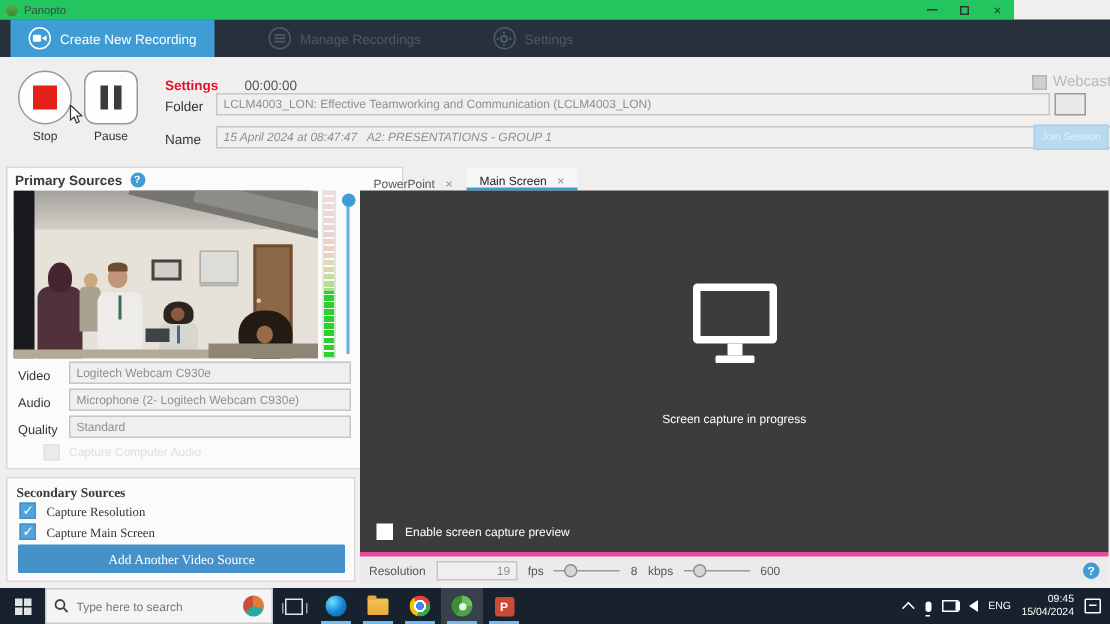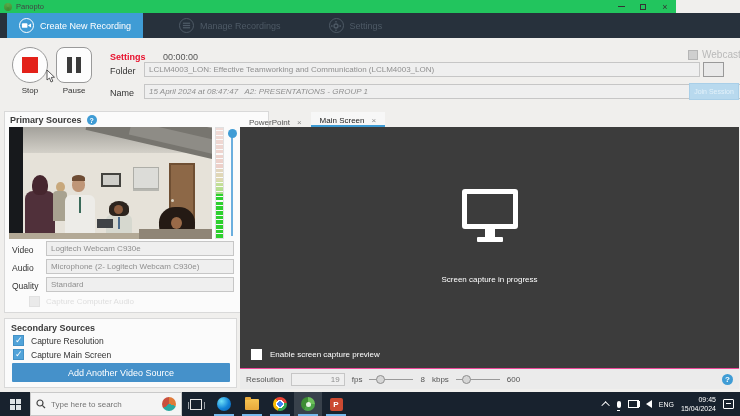--- a/index.html
+++ b/index.html
@@ -43,21 +43,21 @@
   .browse-btn { position:absolute; left:703px; top:62px; width:21px; height:15px; background:#e9e9e9; border:1px solid #999; }
   .join-btn { position:absolute; left:689px; top:83px; width:50px; height:17px; background:#b8d9ee; border:1px solid #a9cfe8; color:#e2f1fa; font-size:7px; display:flex; align-items:center; justify-content:center; }
   .webcast { position:absolute; left:688px; top:49px; display:flex; align-items:center; gap:4px; }
   .webcast .cb { width:10px; height:10px; background:#cfcfcf; border:1px solid #b5b5b5; }
   .webcast span.t { font-size:10px; color:#b9b9b9; }
   .cursor-arrow { position:absolute; left:46px; top:70px; z-index:5; }
 
   
   .panel { position:absolute; background:#fbfbfb; border:1px solid #d9d9d9; }
   .p-primary { left:4px; top:111px; width:265px; height:202px; }
-  .p-secondary { left:4px; top:318px; width:233px; height:70px; }
+  .p-secondary { left:4px; top:318px; width:233px; height:70px;font-family:Liberation Serif, serif; }
   .panel-title { font-size:9px; font-weight:bold; color:#3a3a3a; }
   .help-ico { width:10px; height:10px; border-radius:50%; background:#3f9cd5; color:#fff; font-size:7px; font-weight:bold; display:inline-flex; align-items:center; justify-content:center; vertical-align:middle; }
   .pp-head { position:absolute; left:5px; top:3px; display:flex; gap:5px; align-items:center; }
 
   
   .cam { position:absolute; left:4px; top:15px; width:203px; height:112px; background:#e6e2d9; overflow:hidden; }
   .cam .ceil { position:absolute; left:0; top:0; width:100%; height:26px; background:linear-gradient(#a3a19b,#d3d0c8); }
   .cam .beam { position:absolute; left:78px; top:-10px; width:150px; height:30px; background:#77756f; transform:rotate(13deg); }
   .cam .beam2 { position:absolute; left:120px; top:6px; width:110px; height:14px; background:#8e8c86; transform:rotate(13deg); }
   .cam .tv { position:absolute; left:0; top:0; width:14px; height:112px; background:#17191c; }
@@ -116,21 +116,21 @@
   .tab.active { background:#f7f7f7; border-bottom:2px solid #3f9cd5; color:#222; }
   .darkarea { position:absolute; left:240px; top:127px; width:499px; height:241px; background:#3c3c3c; }
   .mon-wrap { position:absolute; left:0; top:62px; width:100%; display:flex; flex-direction:column; align-items:center; }
   .mon { width:56px; height:40px; border:5px solid #fff; border-radius:3px; }
   .mon-neck { width:10px; height:8px; background:#fff; }
   .mon-base { width:26px; height:5px; background:#fff; border-radius:1px; }
   .cap-status { position:absolute; left:0; top:148px; width:100%; text-align:center; color:#fff; font-size:8px; }
   .preview-row { position:absolute; left:11px; bottom:8px; display:flex; align-items:center; gap:8px; }
   .preview-row .cb { width:11px; height:11px; background:#fff; }
   .preview-row .t { color:#fff; font-size:8px; }
-  .bottombar { position:absolute; left:240px; top:368px; width:499px; height:21px; background:#ebebeb; border-top:1px solid #ec4899; display:flex; align-items:center; gap:7px; padding:0 6px; font-size:8px; color:#555; }
+  .bottombar { position:absolute; left:240px; top:368px; width:499px; height:21px; background:#ebebeb; border-top:3px solid #ec4899; display:flex; align-items:center; gap:7px; padding:0 6px; font-size:8px; color:#555; }
   .res-input { position:static; width:54px; height:13px; text-align:center;padding-left:39px; }
   .hslider { position:relative; width:44px; height:11px; }
   .hslider .trk { position:absolute; left:0; right:0; top:5px; height:1.5px; background:#9a9a9a; }
   .hslider .kn { position:absolute; top:1px; width:9px; height:9px; border-radius:50%; background:#d6d6d6; border:1px solid #8f8f8f; }
   .kn-fps { left:7px; } .kn-kbps { left:6px; }
   .bb-spacer { flex:1; }
   .info-ico { width:11px; height:11px; border-radius:50%; background:#3f9cd5; color:#fff; font-size:8px; font-weight:bold; display:flex; align-items:center; justify-content:center; }
 
   
   .taskbar { position:absolute; left:0; top:392px; width:740px; height:24px; background:#18222e; display:flex; align-items:center; }

